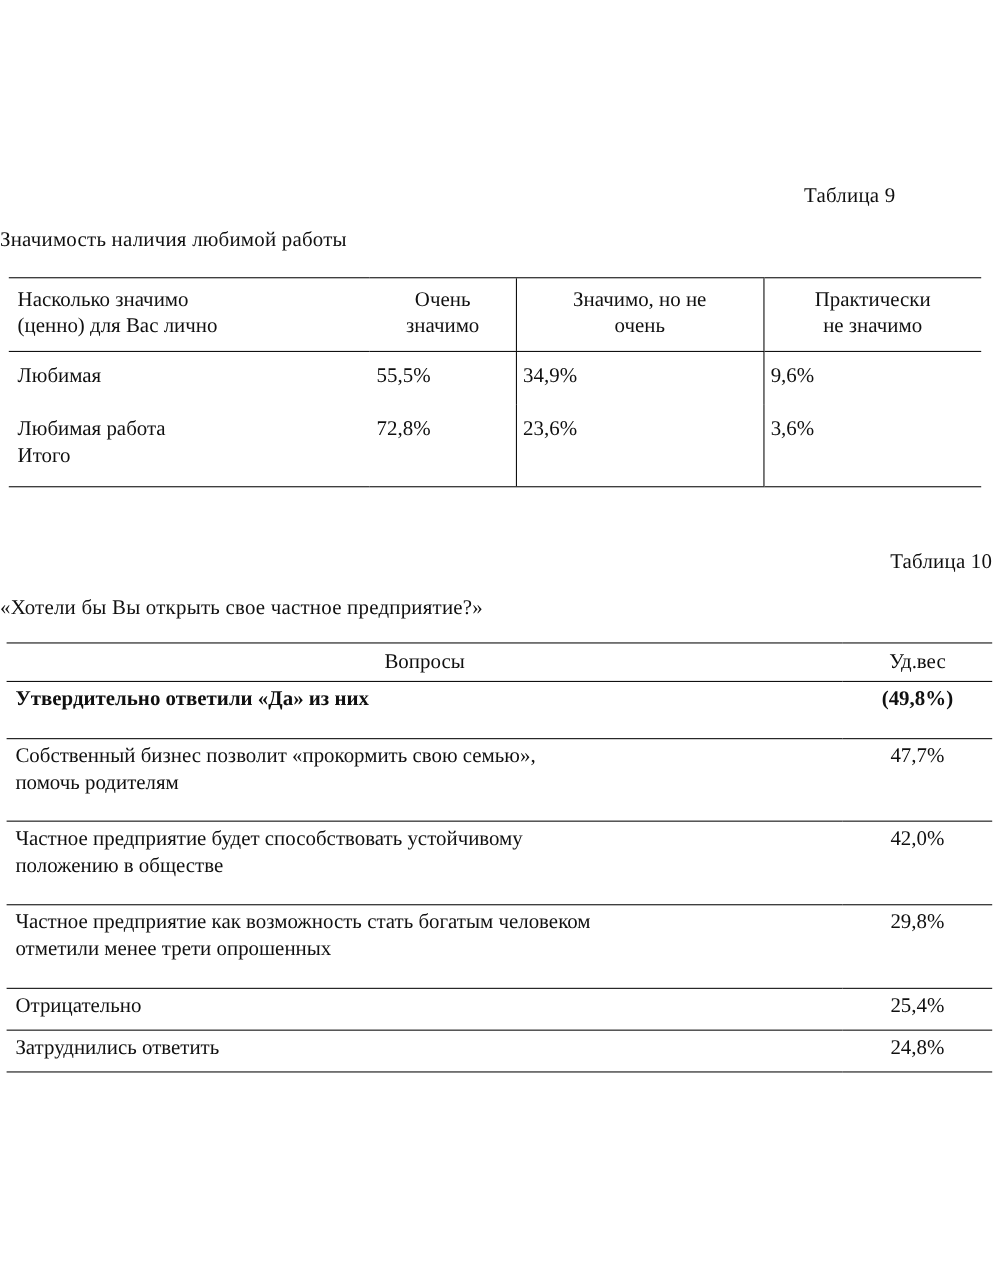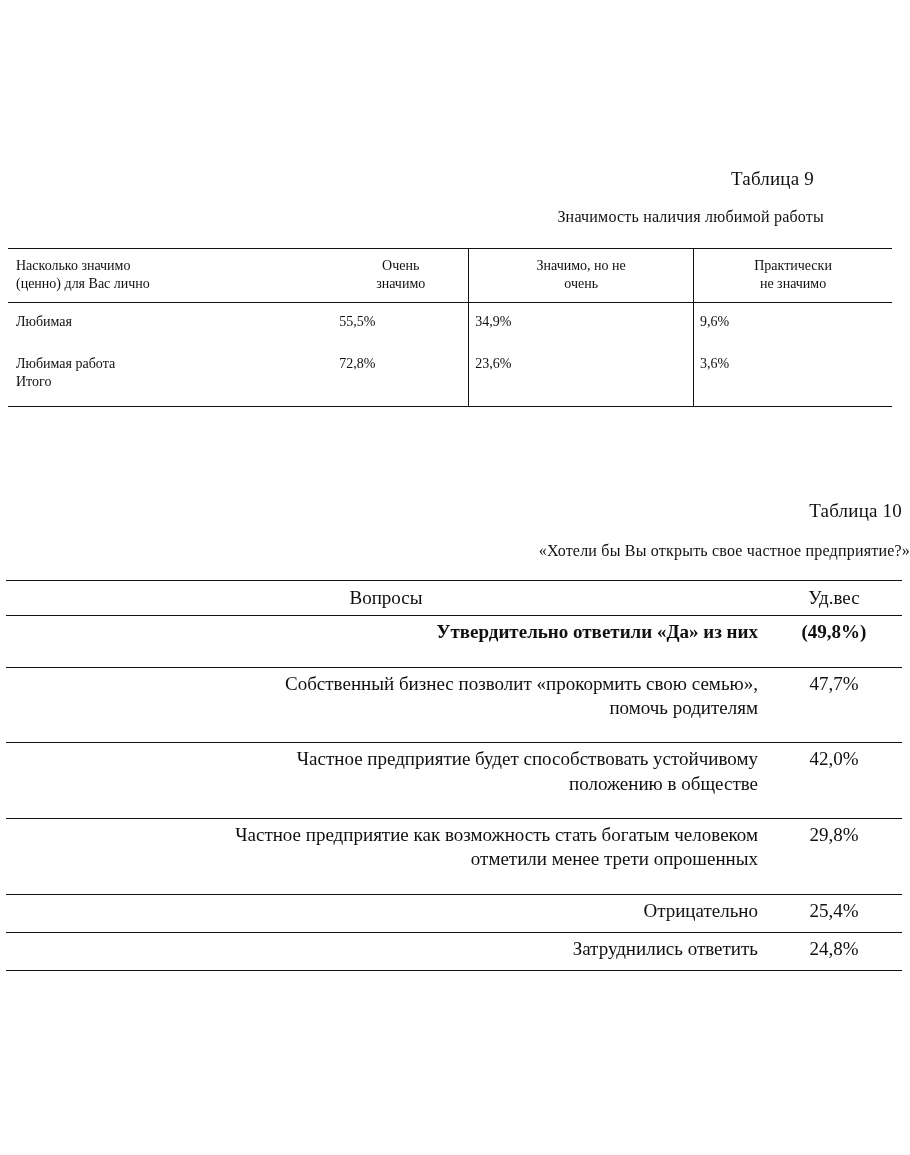--- a/index.html
+++ b/index.html
@@ -24,40 +24,40 @@
     padding: 0;
   }
 
   
   .table-caption-right {
     text-align: right;
     font-size: 19px;
     letter-spacing: 0.2px;
   }
   .table-title {
-    text-align: right;
-    font-size: 16px;
+    text-align: left;
+    font-size: 19px;
     letter-spacing: 0.2px;
   }
 
   
   #table9-block {
     position: absolute;
     left: 0;
     top: 168px;
     width: 824px;
   }
   #table9-block .table-caption-right { padding-right: 10px; }
   #table9-block .table-title { margin-top: 18px; }
 
   table.t9 {
     border-collapse: collapse;
     width: 884px;
     margin: 22px 0 0 8px;
-    font-size: 14px;
+    font-size: 19px;
   }
   table.t9 td {
     vertical-align: top;
     padding: 0;
     border: 0;
   }
   table.t9 tr.head td {
     border-top: 1.4px solid #111;
     border-bottom: 1.4px solid #111;
     padding: 8px 6px 10px 6px;
@@ -105,21 +105,21 @@
   table.t10 tr.head td {
     border-top: 1.6px solid #111;
     border-bottom: 1.2px solid #111;
     text-align: center;
     padding-top: 5px;
     padding-bottom: 5px;
   }
   table.t10 tr.r td {
     border-bottom: 1.1px solid #111;
   }
-  table.t10 td.q { text-align: right; }
+  table.t10 td.q { text-align: left; }
   table.t10 td.v { text-align: center; width: 120px; }
   table.t10 tr.bold td { font-weight: bold; }
   table.t10 tr.tall td { padding-bottom: 9px; }
 </style>
 </head>
 <body>
 
 <div class="page">
 
   <div id="table9-block">

